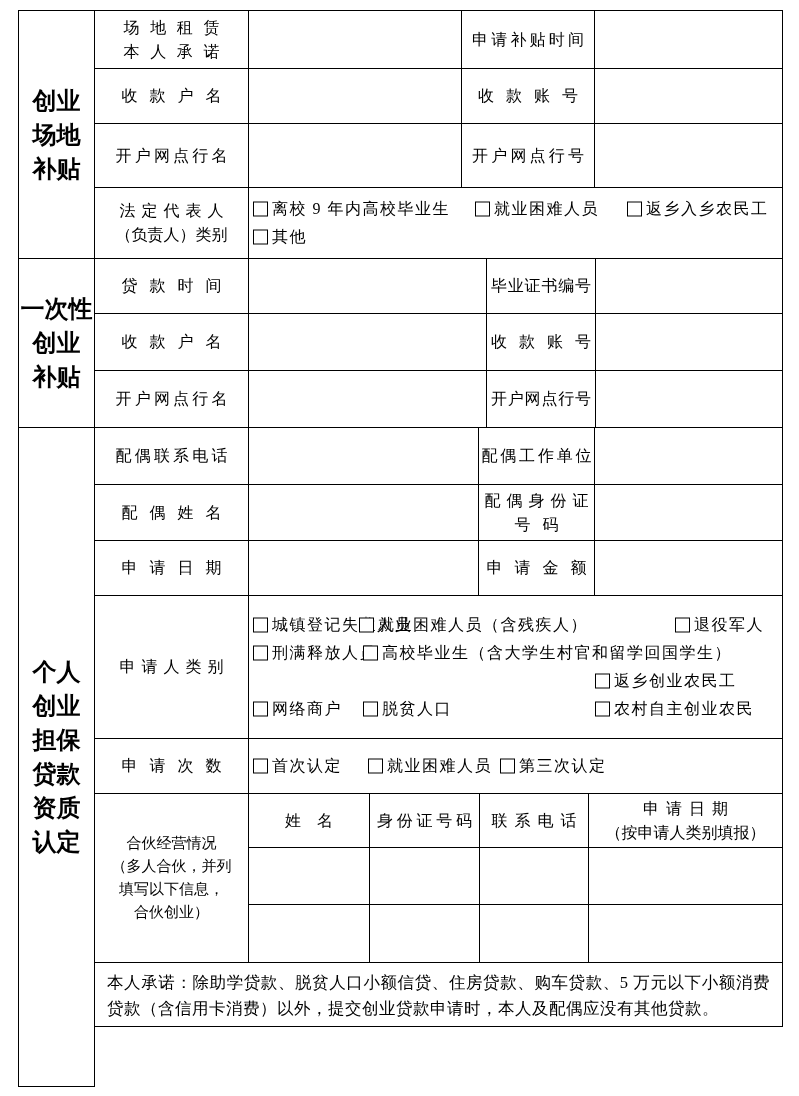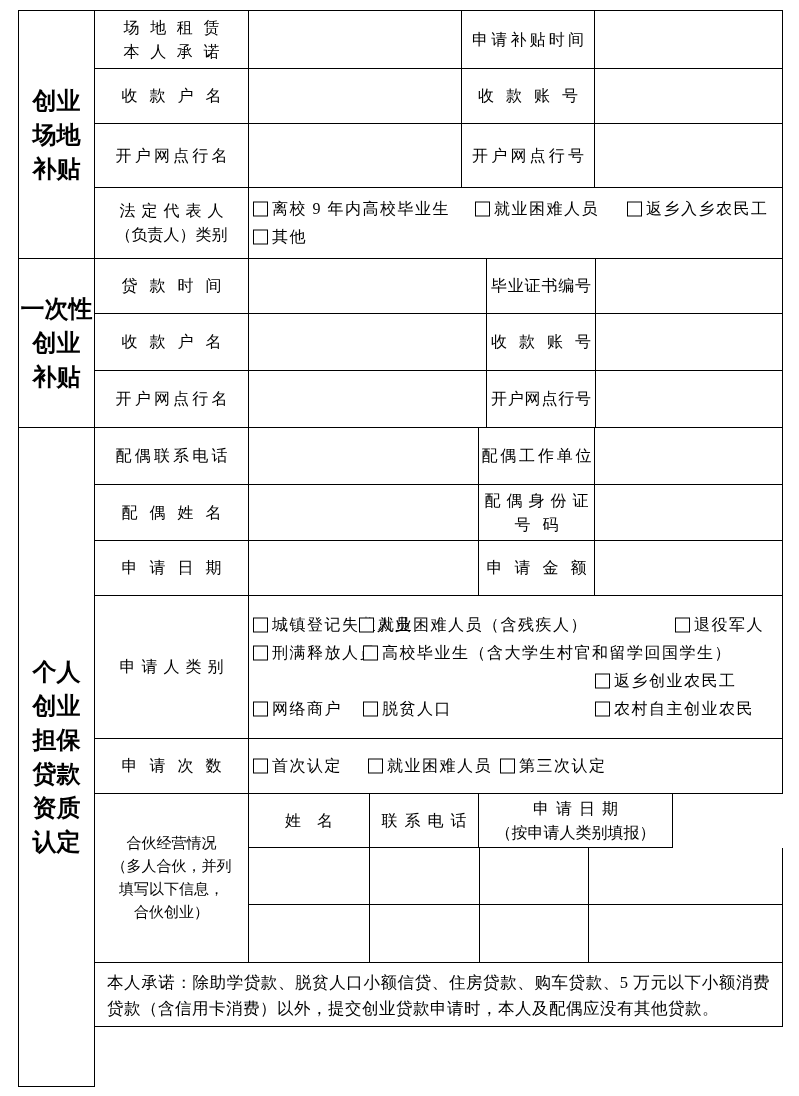--- a/index.html
+++ b/index.html
@@ -271,20 +271,23 @@
           <div>合伙经营情况</div>
           <div>（多人合伙，并列</div>
           <div>填写以下信息，</div>
           <div>合伙创业）</div>
         </div>
         <div class="pgrid">
           <div class="row" style="height:54px">
             <div class="cell phead" style="width:121px">
               <span class="dist" style="width:48px">姓名</span>
             </div>
+            <div class="cell phead" style="width:110px">
+              <span class="dist" style="width:95px">身份证号码</span>
+            </div>
             <div class="cell phead" style="width:109px">
               <span class="dist" style="width:85px">联系电话</span>
             </div>
             <div class="cell phead" style="width:194px">
               <span class="dist" style="width:85px">申请日期</span>
               <span style="line-height:24px">（按申请人类别填报）</span>
             </div>
           </div>
           <div class="row" style="height:57px">
             <div class="cell" style="width:121px"></div>

